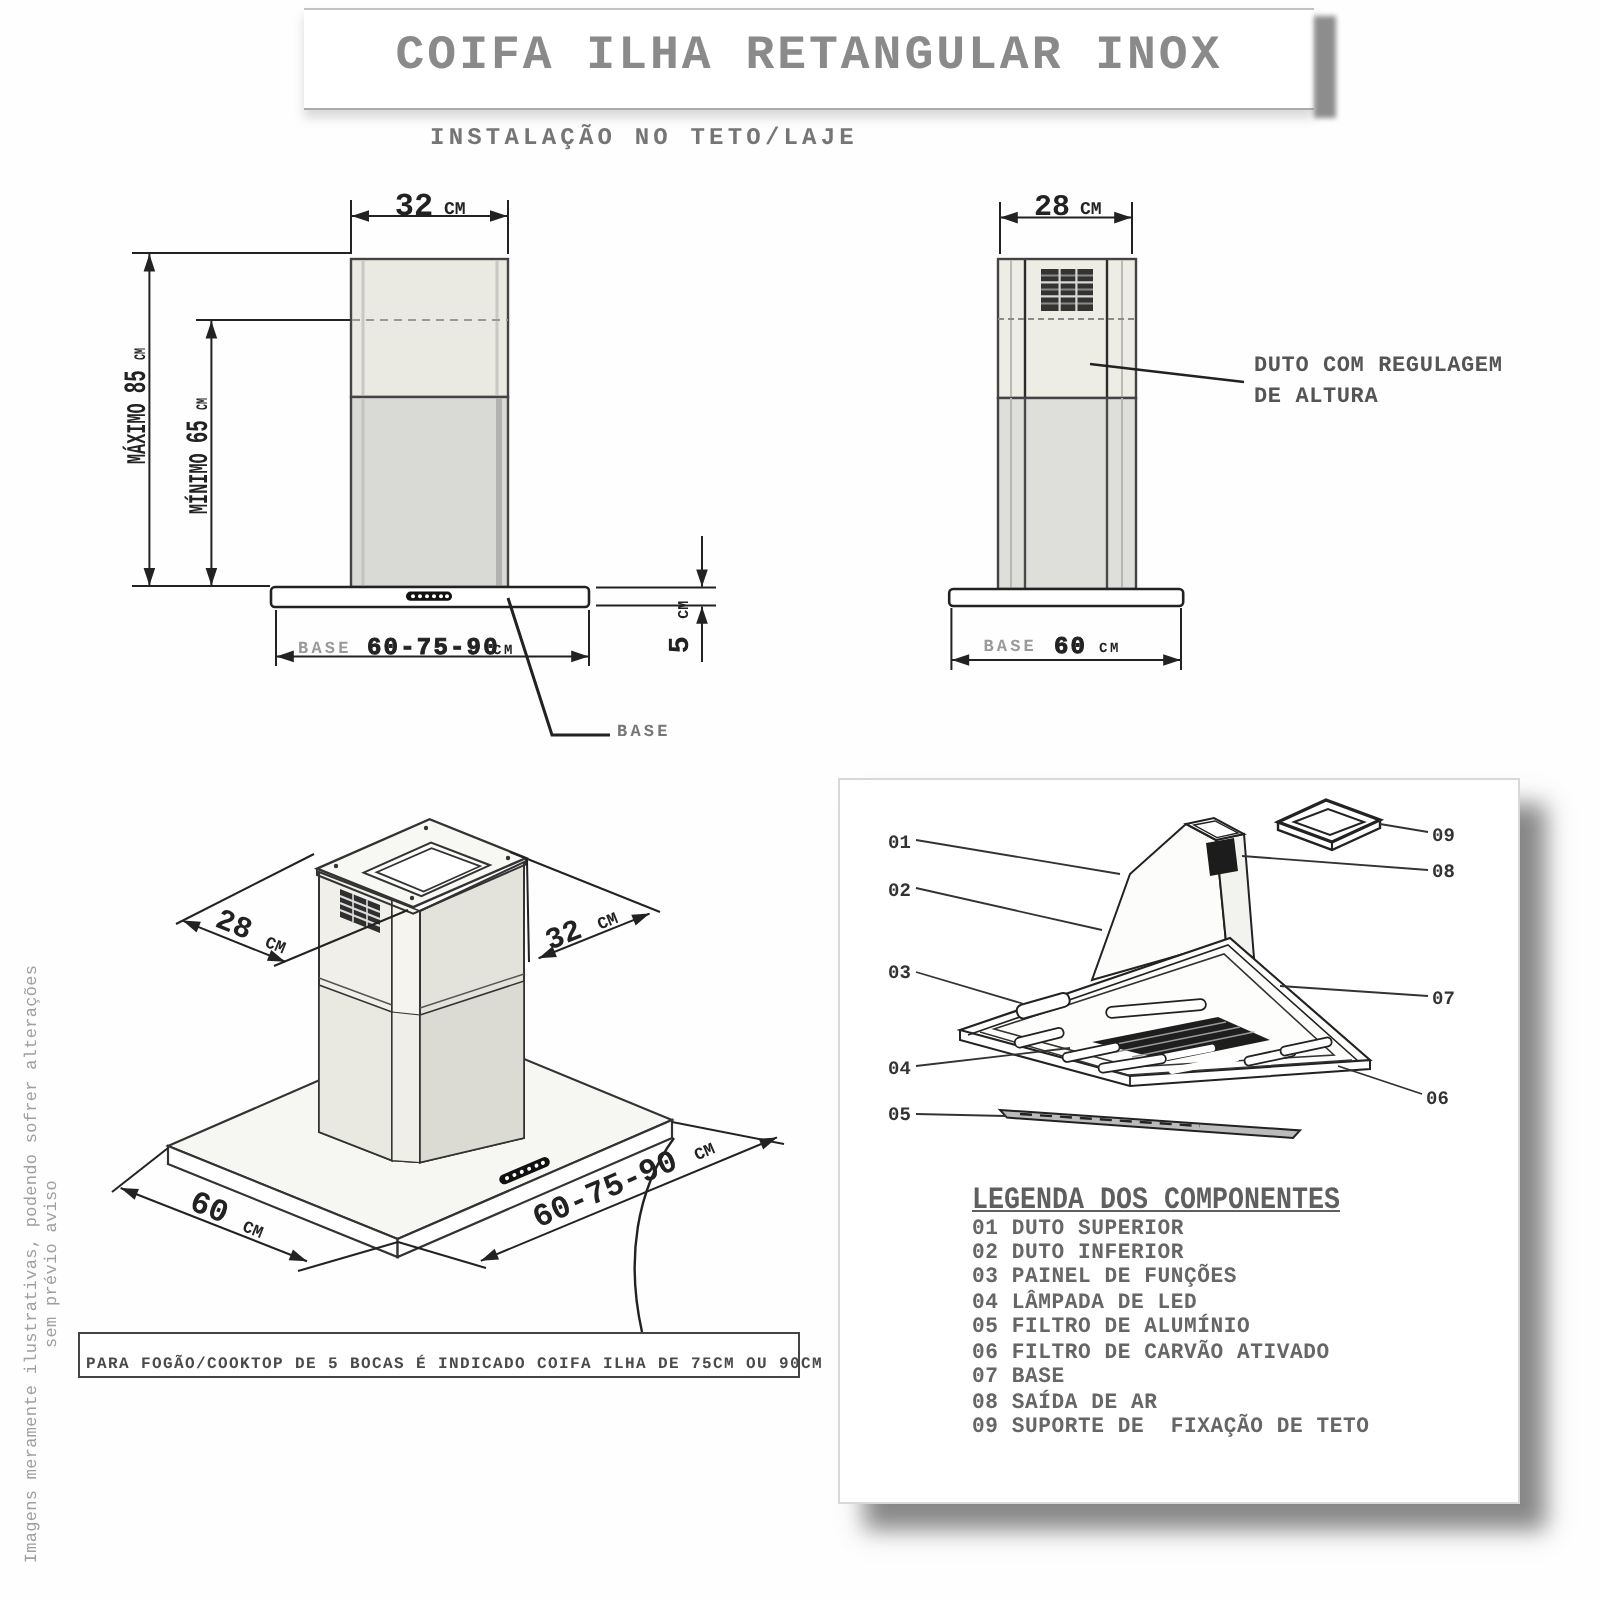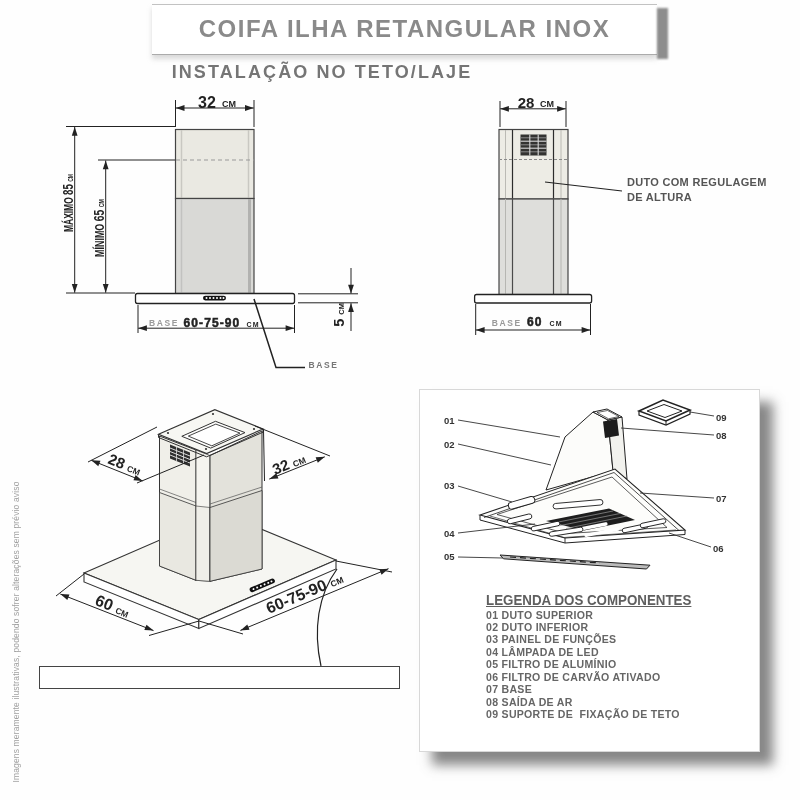--- a/index.html
+++ b/index.html
@@ -1,32 +1,32 @@
 <!DOCTYPE html>
 <html><head>
 <meta charset="utf-8">
 <style>
   html,body{margin:0;padding:0;background:#ffffff;}
   #page{position:relative;width:800px;height:800px;background:#fefefe;overflow:hidden;
-        font-family:Liberation Sans, sans-serif;}
+        font-family:Liberation Mono, monospace;}
   .abs{position:absolute;}
 </style>
 </head>
 <body>
 <div id="page">
 
 <div class="abs" style="left:152px;top:4px;width:505px;height:49px;background:#ffffff;
      border-top:1.5px solid #c2c2c2;border-bottom:1.5px solid #ababab;box-shadow:0 4px 5px rgba(150,150,150,0.35);"></div>
 
 <div class="abs" style="left:657px;top:8px;width:11px;height:51px;background:#8d8d8d;filter:blur(1.2px);"></div>
 
 <div class="abs" style="left:152px;top:15px;width:505px;text-align:center;font-size:24px;
      font-weight:bold;color:#8a8a8a;letter-spacing:1.5px;">COIFA ILHA RETANGULAR INOX</div>
 
-<div class="abs" style="left:0px;top:61.5px;width:644px;text-align:center;font-size:18px;
+<div class="abs" style="left:0px;top:61.5px;width:644px;text-align:center;font-size:12px;
      font-weight:bold;color:#757575;letter-spacing:2.1px;">INSTALAÇÃO NO TETO/LAJE</div>
 
 <div class="abs" style="left:-143px;top:625.5px;width:320px;height:12px;text-align:center;
      transform:rotate(-90deg);font-size:8.5px;color:#a0a0a0;letter-spacing:0.15px;">Imagens meramente ilustrativas, podendo sofrer alterações sem prévio aviso</div>
 
 <svg class="abs" style="left:0;top:0" width="800" height="800" viewBox="0 0 800 800">
 <defs>
 <marker id="ae" markerWidth="11" markerHeight="8" refX="9.5" refY="3.5" orient="auto-start-reverse" markerUnits="userSpaceOnUse">
   <path d="M9.5,3.5 L0.8,0.6 L0.8,6.4 Z" fill="#222"></path>
 </marker>
@@ -242,20 +242,21 @@
 </g>
 
 <path d="M321,666 C313,630 318,595 337,569" fill="none" stroke="#222" stroke-width="1.2"></path>
 
 </svg>
 
 <div class="abs" style="left:39px;top:665.5px;width:361px;height:23px;background:#fff;
      border:1.3px solid #444;box-sizing:border-box;"></div>
 
 
+<div class="abs" style="left:43px;top:677.5px;white-space:nowrap;font-size:8px;font-weight:bold;color:#4a4a4a;letter-spacing:0.7px;">PARA FOGÃO/COOKTOP DE 5 BOCAS É INDICADO COIFA ILHA DE 75CM OU 90CM</div>
 
 <div class="abs" style="left:419px;top:389px;width:339px;height:361px;background:#fff;
      border:1px solid #d8d8d8;box-shadow:13px 13px 11px rgba(105,105,105,0.8);"></div>
 
 <svg class="abs" style="left:0;top:0" width="800" height="800" viewBox="0 0 800 800">
 
 <polygon points="593,412 608,420 613,471 546,490 565,437" fill="#fcfcfa" stroke="#222" stroke-width="1"></polygon>
 
 <polygon points="608,420 622,417 627,479 613,471" fill="#f2f2ee" stroke="#222" stroke-width="1"></polygon>
 

